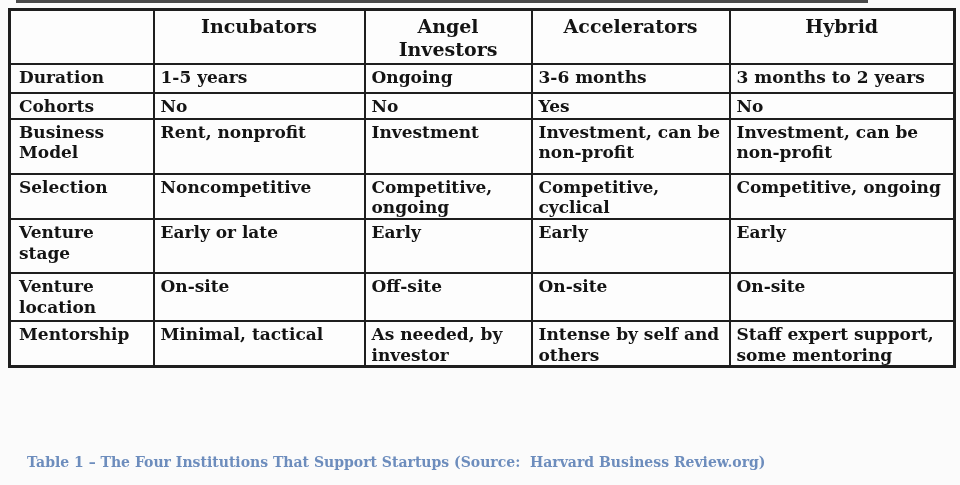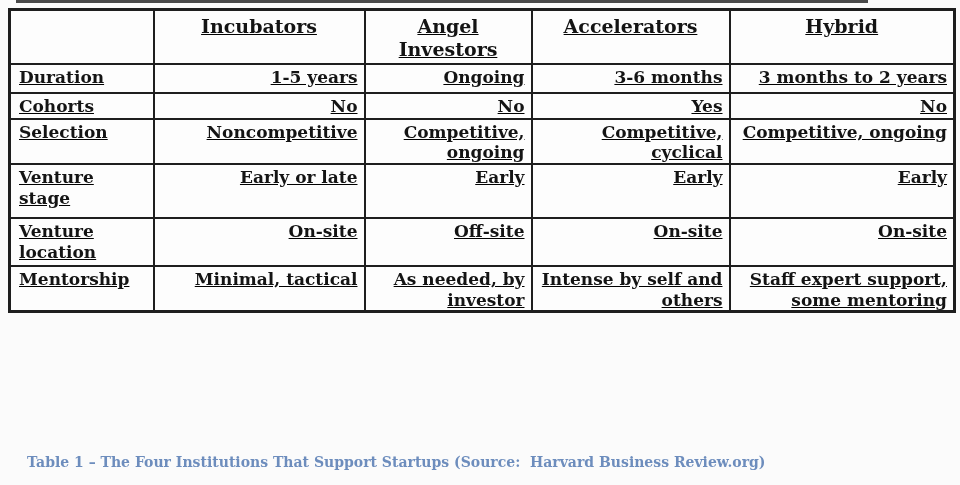--- a/index.html
+++ b/index.html
@@ -10,33 +10,32 @@
   }
   .top-strip {
     position:absolute; left:16px; top:0; width:852px; height:3px;
     background:#4a4a4a;
   }
   table.cmp {
     position:absolute; left:8px; top:8px;
     width:945px; table-layout:fixed; border-collapse:collapse;
     background:#fdfdfd;
     border:3px solid #1e1e1e;
-    text-decoration:underline;
   }
   table.cmp th, table.cmp td {
     border:2px solid #1e1e1e;
     vertical-align:top;
     font-weight:bold;
     color:#141414;
     padding:2px 6px 0 6px;
     line-height:1.22;
     overflow:hidden;
   }
   table.cmp th { font-size:19px; text-align:center; padding-top:4px; }
-  table.cmp td { font-size:17px; text-align:right; }
+  table.cmp td { font-size:17px; text-align:left; }
   table.cmp td.rowlabel { text-align:left; padding-left:8px; padding-right:10px; }
   tr.r-hdr      { height:54px; }
   tr.r-duration { height:29px; }
   tr.r-cohorts  { height:26px; }
   tr.r-bm       { height:55px; }
   tr.r-sel      { height:39px; }
   tr.r-vs       { height:54px; }
   tr.r-edu      { height:75px; }
   tr.r-vl       { height:48px; }
   tr.r-men      { height:44px; }
@@ -77,20 +76,27 @@
       <td>3-6 months</td>
       <td>3 months to 2 years</td>
     </tr>
     <tr class="r-cohorts">
       <td class="rowlabel">Cohorts</td>
       <td>No</td>
       <td>No</td>
       <td>Yes</td>
       <td>No</td>
     </tr>
+    <tr class="r-bm">
+      <td class="rowlabel">Business Model</td>
+      <td>Rent, nonprofit</td>
+      <td>Investment</td>
+      <td>Investment, can be non-profit</td>
+      <td>Investment, can be non-profit</td>
+    </tr>
     <tr class="r-sel">
       <td class="rowlabel">Selection</td>
       <td>Noncompetitive</td>
       <td>Competitive, ongoing</td>
       <td>Competitive, cyclical</td>
       <td>Competitive, ongoing</td>
     </tr>
     <tr class="r-vs">
       <td class="rowlabel">Venture stage</td>
       <td>Early or late</td>

